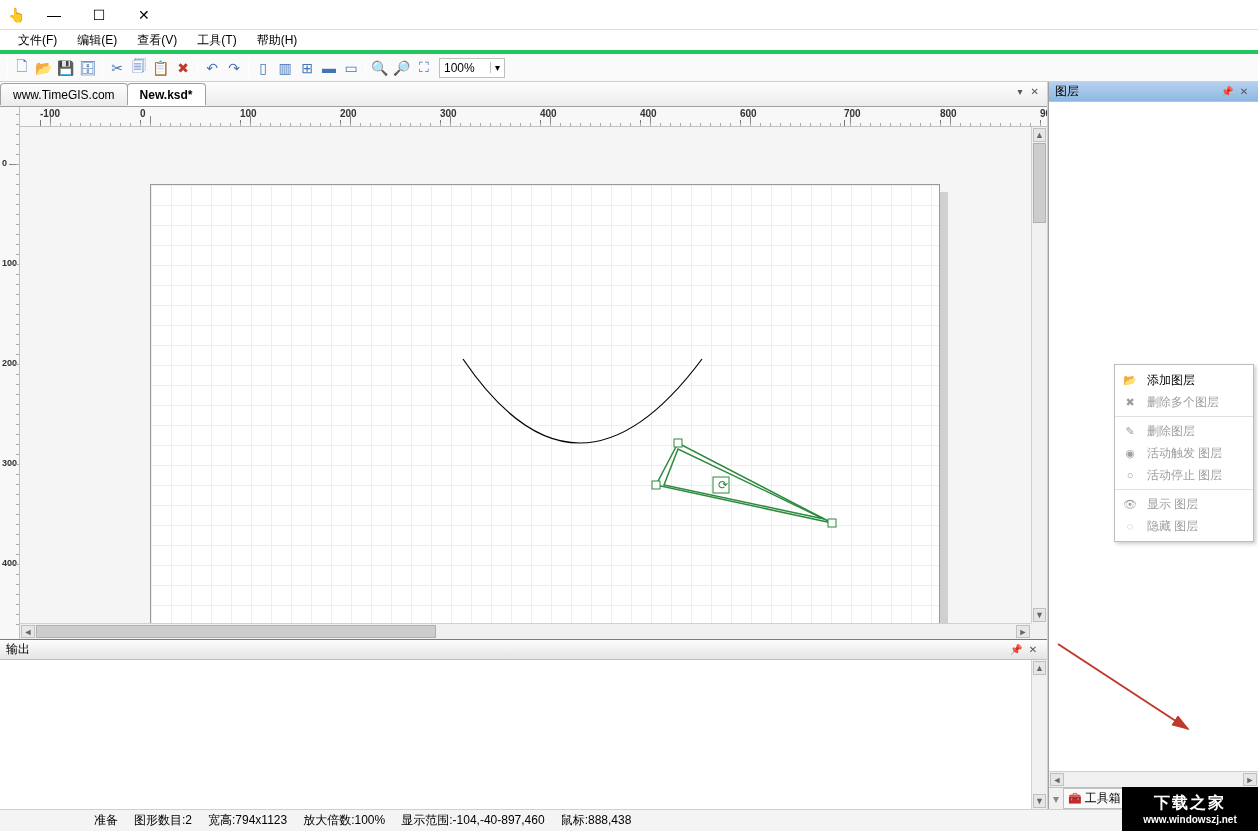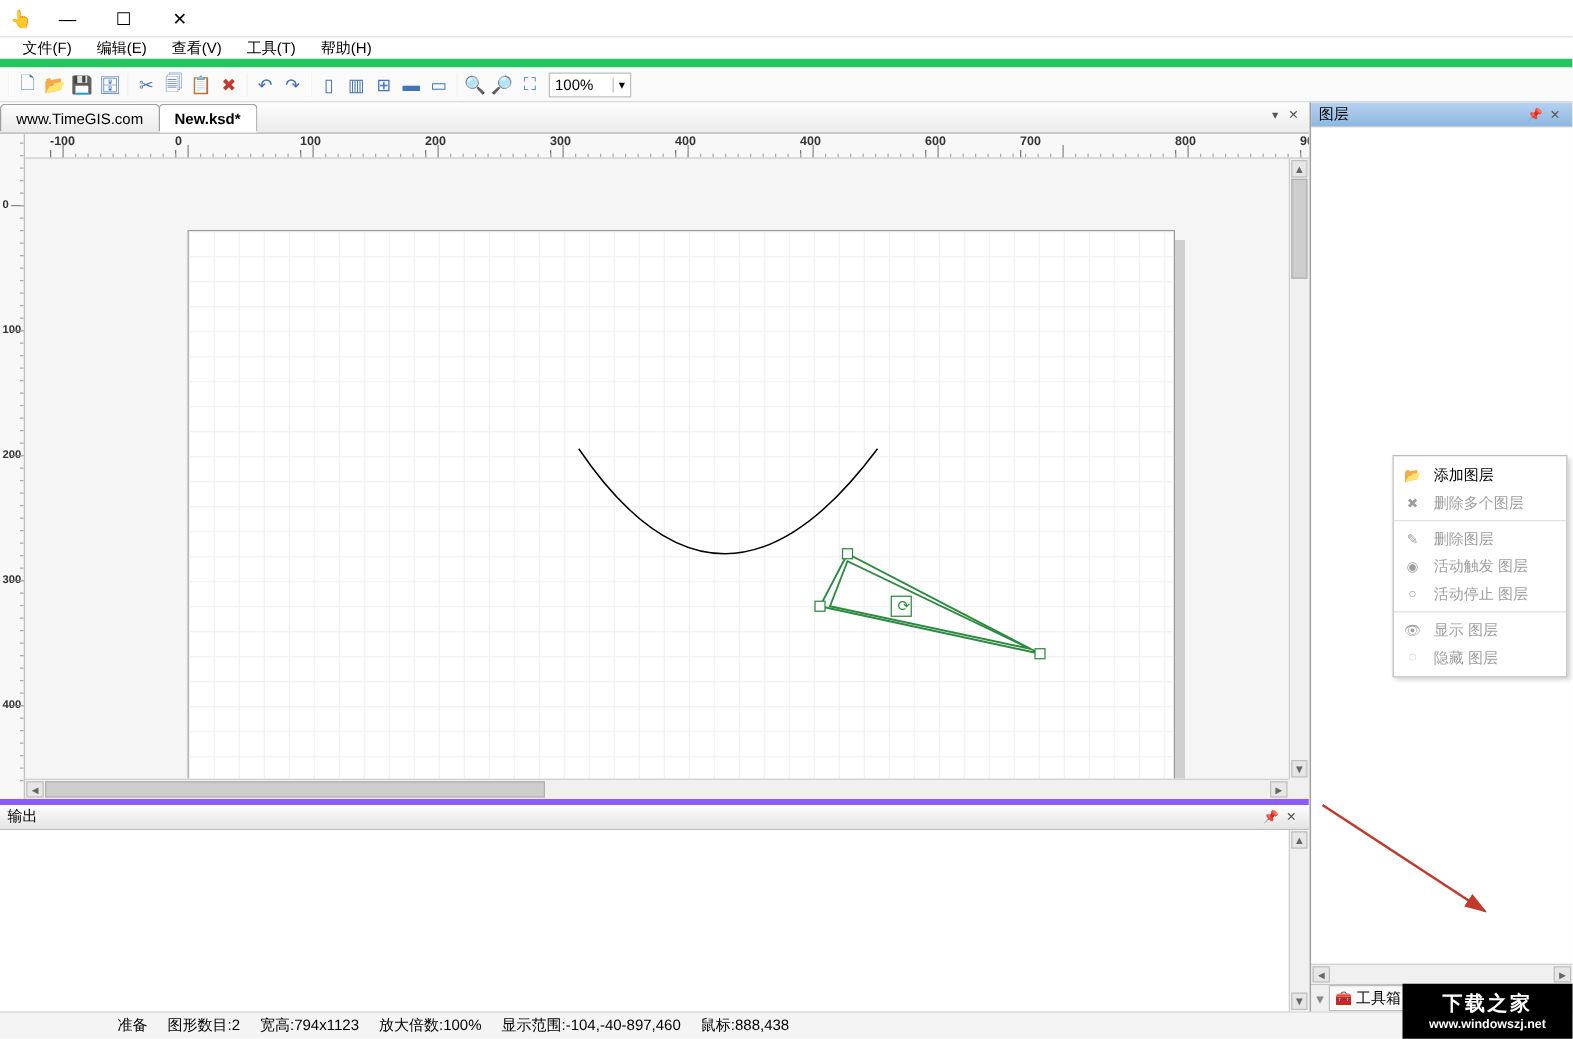--- a/index.html
+++ b/index.html
@@ -4,21 +4,21 @@
 <style>
 * { margin: 0; padding: 0; box-sizing: border-box; font-family: "Microsoft YaHei", SimSun, Arial, sans-serif; font-size: 12px; }
 body { background: #fff; overflow: hidden; width: 1258px; height: 831px; }
 
 .titlebar { height: 30px; background: #fff; display: flex; align-items: center; padding: 0 8px; border-bottom: 1px solid #ddd; }
 .titlebar .icon { margin-right: 6px; font-size: 14px; }
 .titlebar .title { flex: 1; }
 .titlebar .win-controls { display: flex; }
 .titlebar .win-btn { width: 45px; height: 29px; display: flex; align-items: center; justify-content: center; font-size: 14px; color: #000; }
 
-.menubar { height: 24px; display: flex; align-items: center; padding: 0 8px; border-bottom: 7px solid #22c55e; }
+.menubar { height: 24px; display: flex; align-items: center; padding: 0 8px; border-bottom: 4px solid #22c55e; }
 .menubar .menu-item { padding: 2px 10px; }
 
 .toolbar { height: 28px; background: #fafafa; border-bottom: 1px solid #cfcfcf; display: flex; align-items: center; padding: 0 4px; gap: 0; }
 .toolbar .tb-btn { width: 22px; height: 22px; display: flex; align-items: center; justify-content: center; color: #4474b8; font-size: 14px; }
 .toolbar .sep { width: 1px; height: 18px; background: #d0d0d0; margin: 0 3px; border-left: 1px solid #fff; }
 .toolbar .tb-btn.red { color: #c0392b; }
 .toolbar .tb-btn.orange { color: #d68910; }
 .toolbar .zoom-combo { margin-left: 4px; display: flex; align-items: center; height: 20px; border: 1px solid #bfbfbf; background: #fff; }
 .toolbar .zoom-combo input { border: none; width: 50px; padding: 0 4px; outline: none; }
 .toolbar .zoom-combo .dd { width: 14px; text-align: center; border-left: 1px solid #bfbfbf; font-size: 10px; }
@@ -62,21 +62,21 @@
 .sb-btn { position: absolute; background: #e6e6e6; border: 1px solid #c0c0c0; font-size: 9px; display: flex; align-items: center; justify-content: center; color: #666; }
 .vscroll .sb-btn { left: 1px; right: 1px; height: 14px; }
 .vscroll .sb-up { top: 1px; }
 .vscroll .sb-down { bottom: 1px; }
 .vscroll .thumb { position: absolute; left: 1px; right: 1px; top: 16px; height: 80px; background: #cdcdcd; border: 1px solid #b0b0b0; }
 .hscroll .sb-btn { top: 1px; bottom: 1px; width: 14px; }
 .hscroll .sb-left { left: 1px; }
 .hscroll .sb-right { right: 1px; }
 .hscroll .thumb { position: absolute; top: 1px; bottom: 1px; left: 16px; width: 400px; background: #cdcdcd; border: 1px solid #b0b0b0; }
 
-.output-pane { height: 170px; border-top: 5px solid #8b5cf6; display: flex; flex-direction: column; }
+.output-pane { height: 170px; border-top: 1px solid #8b5cf6; display: flex; flex-direction: column; }
 .pane-header { height: 20px; background: linear-gradient(#fdfdfd, #e4e4e4); border-bottom: 1px solid #c0c0c0; display: flex; align-items: center; padding: 0 6px; }
 .pane-header .ttl { flex: 1; }
 .pane-header .hbtn { width: 16px; text-align: center; font-size: 10px; color: #555; cursor: pointer; }
 .output-body { flex: 1; background: #fff; position: relative; }
 .output-body .vscroll { bottom: 0; }
 .output-body .vscroll .sb-btn { }
 
 .right-col .pane-header { background: linear-gradient(#b7d1ef, #8db8e2); color: #000; }
 .layer-grid { background: #fff; flex: 0 0 auto; }
 .layer-grid .hdr { display: flex; height: 20px; border-bottom: 1px solid #d0d0d0; background: #f8f8f8; }
@@ -253,21 +253,21 @@
             <span class="ruler-tick" style="left: 320px;">200</span>
             <span class="ruler-med" style="left: 330px;"></span>
             <span class="ruler-tick" style="left: 420px;">300</span>
             <span class="ruler-med" style="left: 430px;"></span>
             <span class="ruler-tick" style="left: 520px;">400</span>
             <span class="ruler-med" style="left: 530px;"></span>
             <span class="ruler-tick" style="left: 620px;">400</span>
             <span class="ruler-med" style="left: 630px;"></span>
             <span class="ruler-tick" style="left: 720px;">600</span>
             <span class="ruler-med" style="left: 730px;"></span>
-            <span class="ruler-tick" style="left: 796px;">700</span>
+            <span class="ruler-tick" style="left: 824px;">700</span>
             <span class="ruler-med" style="left: 830px;"></span>
             <span class="ruler-tick" style="left: 920px;">800</span>
             <span class="ruler-med" style="left: 930px;"></span>
             <span class="ruler-tick" style="left: 1020px;">900</span>
             <span class="ruler-small" style="left: 30px;"></span>
             <span class="ruler-small" style="left: 40px;"></span>
             <span class="ruler-small" style="left: 50px;"></span>
             <span class="ruler-small" style="left: 60px;"></span>
             <span class="ruler-small" style="left: 70px;"></span>
             <span class="ruler-small" style="left: 80px;"></span>

